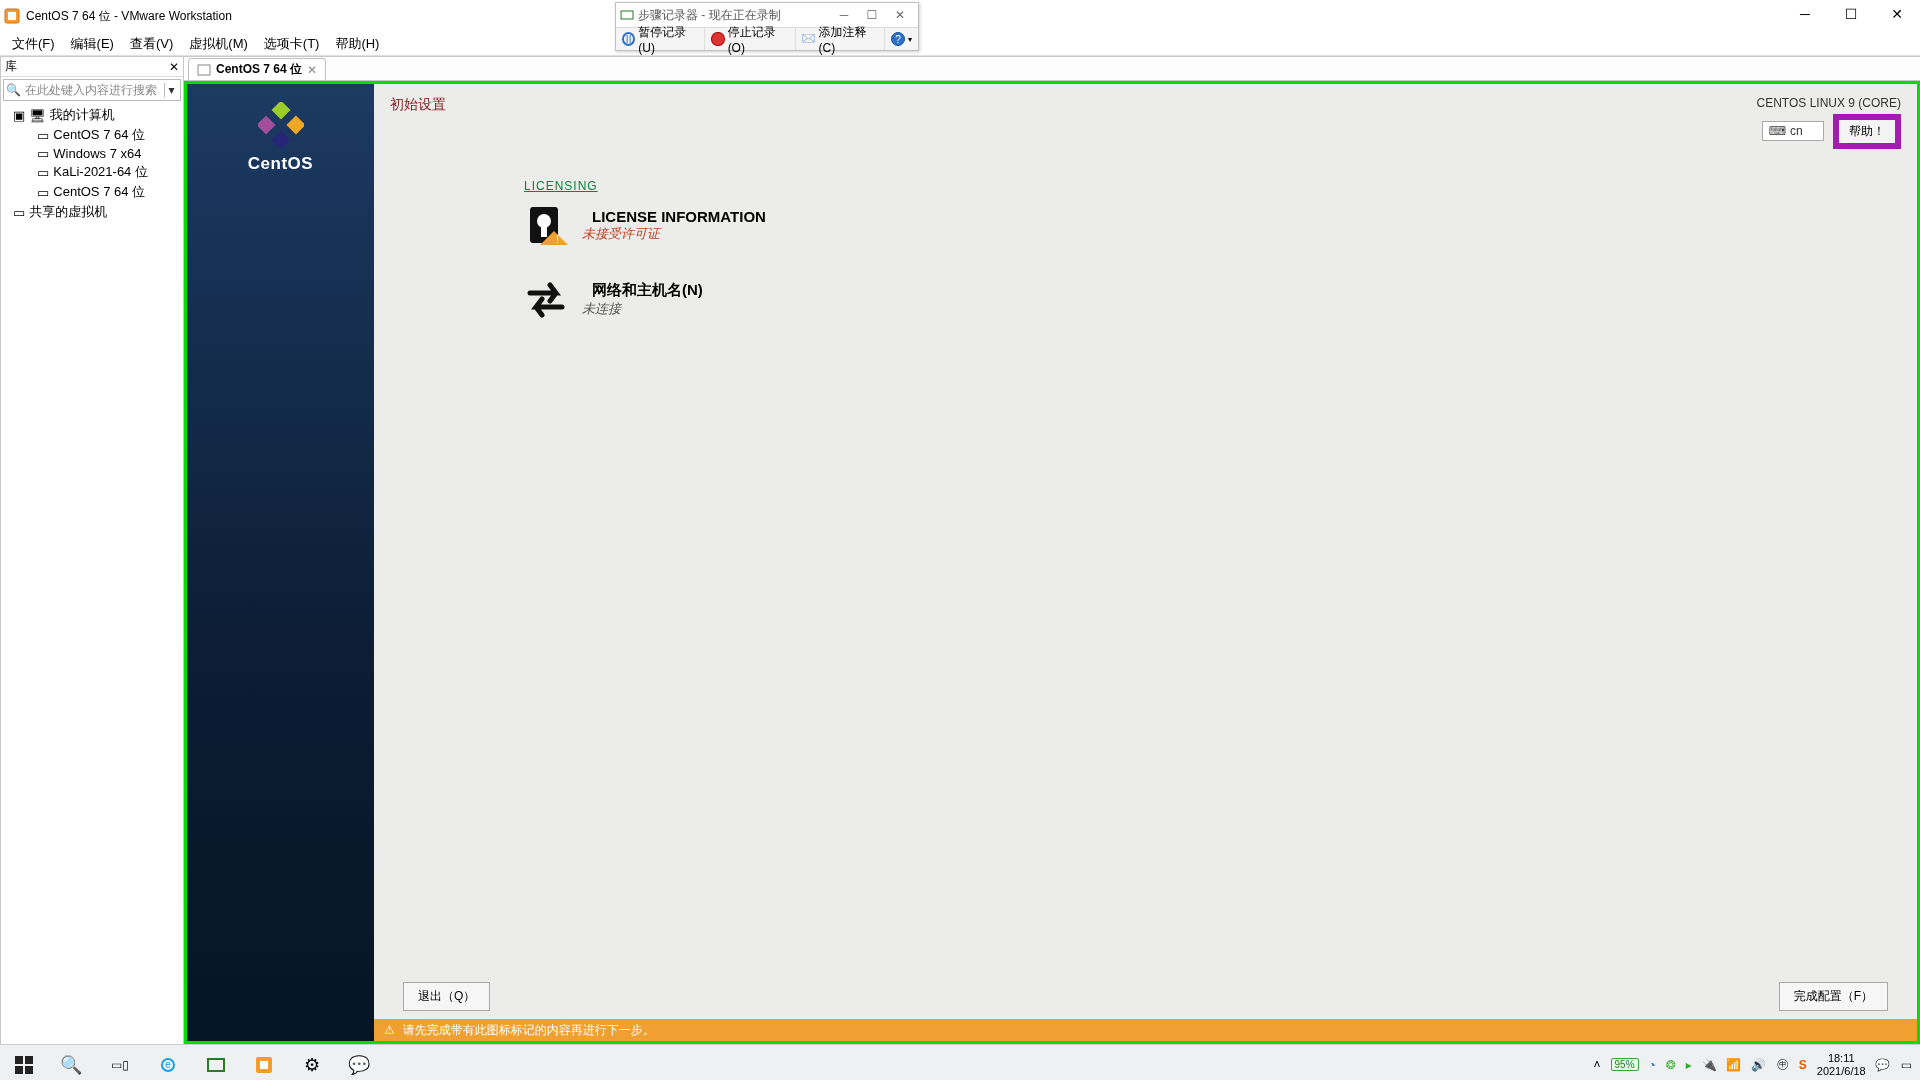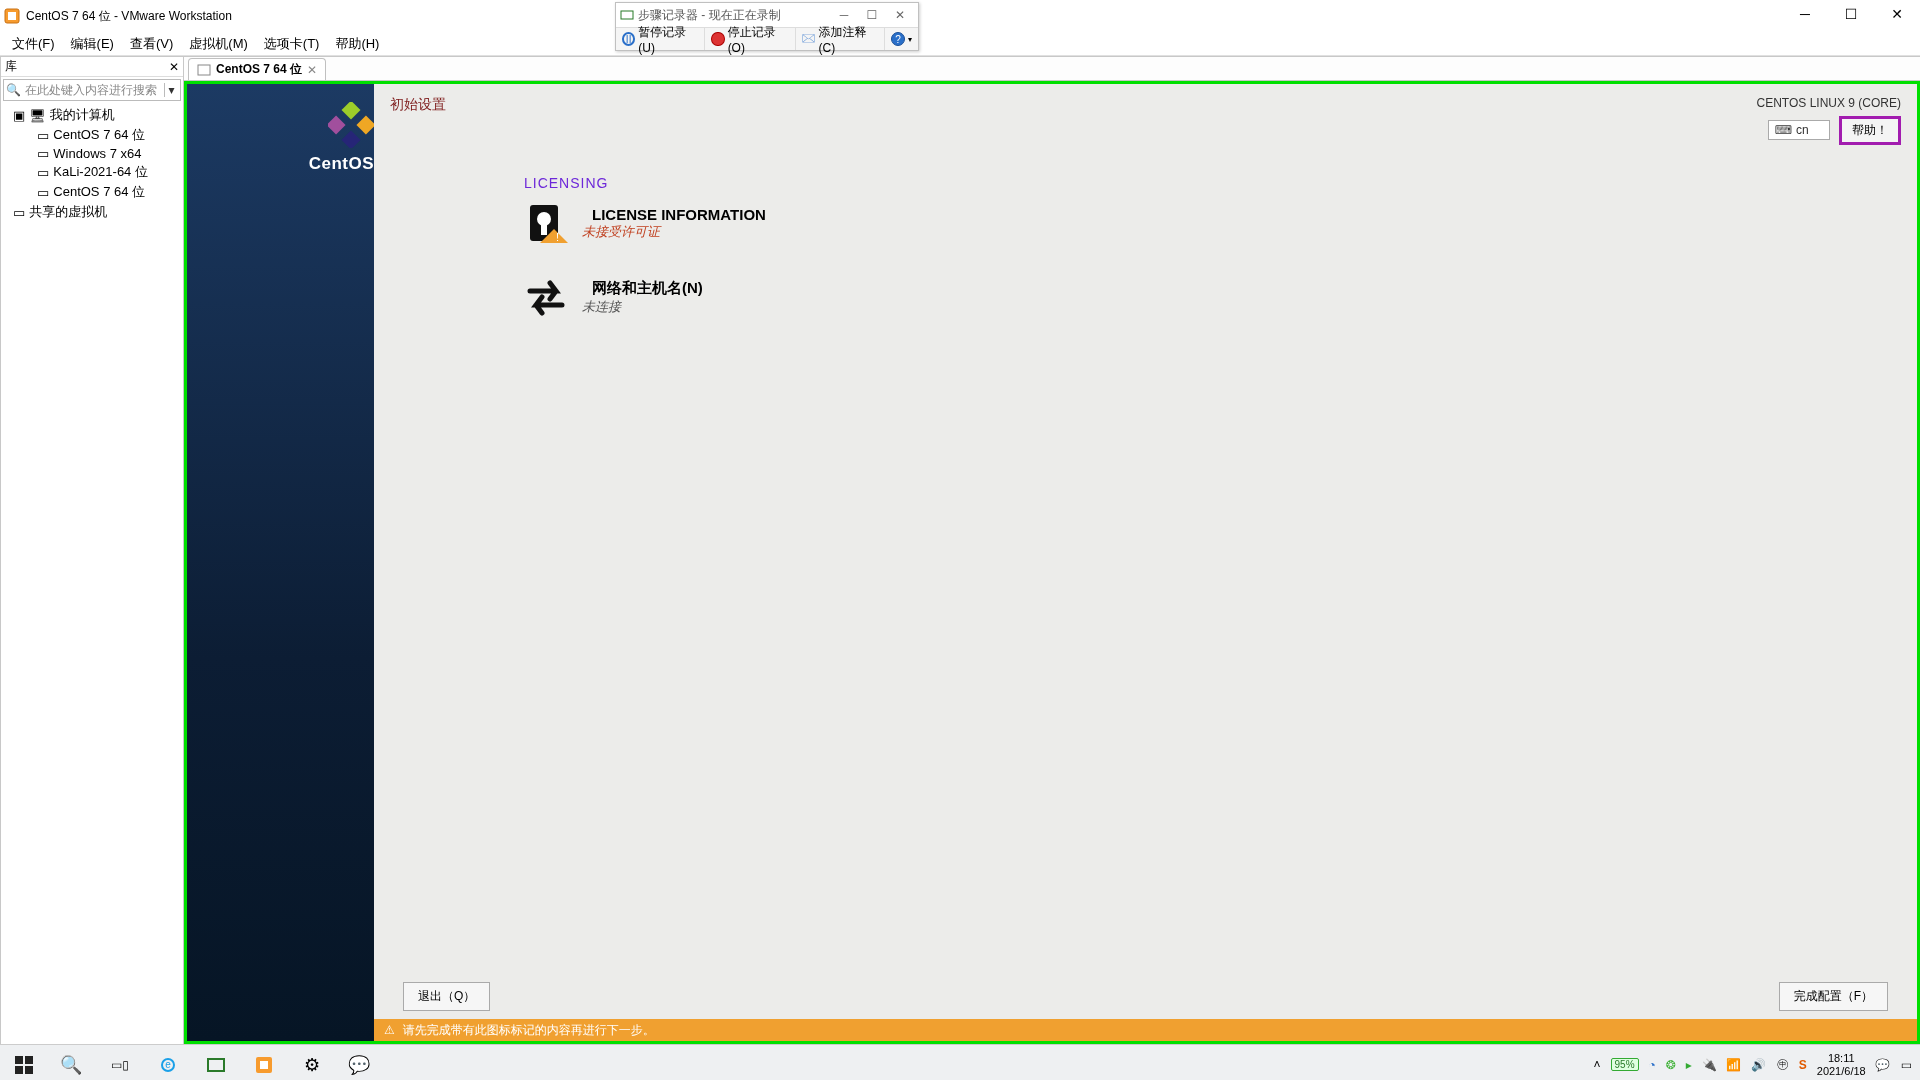--- a/index.html
+++ b/index.html
@@ -37,33 +37,33 @@
 .tree-item { display: flex; align-items: center; gap: 4px; padding: 1px 4px; white-space: nowrap; }
 
 
 .content { flex: 1; display: flex; flex-direction: column; border-top:1px solid #c8c8c8; }
 .tabstrip { height: 24px; display: flex; align-items: flex-end; background: #fdfdfd; border-bottom: 1px solid #c8c8c8; padding-left: 4px;}
 .tab { height: 22px; border: 1px solid #c0c0c0; border-bottom: none; border-radius: 4px 4px 0 0; background: #fff; display: flex; align-items: center; gap: 5px; padding: 0 8px; font-size: 12px; }
 .tab .close { color: #888; }
 
 
 .vm { flex: 1; border: 3px solid #00e000; display: flex; position: relative; }
-.vm-left { width: 187px; background: linear-gradient(180deg, #1c3a63 0%, #0c1d34 60%, #061525 100%); display: flex; flex-direction: column; align-items: flex-end; padding-top: 18px; }
+.vm-left { width: 187px; background: linear-gradient(180deg, #1c3a63 0%, #0c1d34 60%, #061525 100%); display: flex; flex-direction: column; align-items: center; padding-top: 18px; }
 .centos-logo { width: 46px; height: 46px; margin-bottom: 6px; }
 .centos-text { color: #fff; font-size: 17px; font-weight: 600; letter-spacing: .5px; }
 
 .vm-right { flex: 1; background: #ececea; position: relative; display: flex; flex-direction: column; }
 .vm-top { padding: 12px 16px 0 16px; display: flex; justify-content: space-between; align-items: flex-start; }
 .vm-top-left { font-size: 14px; color: #7f1d1d; }
 .vm-top-right { text-align: right; font-size: 12px; color: #333; }
 .lang-box { display:inline-flex; align-items:center; gap:4px; border:1px solid #aaa; background:#fff; padding:2px 20px 2px 6px; font-size:12px; margin-top:6px;}
-.help-btn { background:#f4f4f4; border:3px solid #a21caf; padding:3px 10px; font-size:12px; margin-left:6px;}
+.help-btn { background:#f4f4f4; border:6px solid #a21caf; padding:3px 10px; font-size:12px; margin-left:6px;}
 
 .vm-body { padding: 30px 0 0 150px; }
-.section-title { font-size: 14px; color: #6d28d9; letter-spacing: 1px; margin-bottom: 12px; }
+.section-title { font-size: 12px; color: #15803d; letter-spacing: 1px; margin-bottom: 12px; text-decoration: underline; }
 .spoke { display: flex; align-items: center; gap: 14px; margin-bottom: 34px; }
 .spoke-icon { width: 44px; height: 40px; display:flex; align-items:center; justify-content:center; }
 .spoke-label { font-size: 15px; font-weight: 600; color: #000000; padding-left: 10px; }
 .spoke-status { font-size: 13px; font-style: italic; }
 .status-warn { color: #c04020; }
 .status-normal { color: #555; }
 
 .vm-buttons { padding: 8px 29px; display: flex; justify-content: space-between; }
 .vm-buttons button { background: #f6f6f6; border: 1px solid #aaa; padding: 5px 14px; font-size: 12px; }
 

